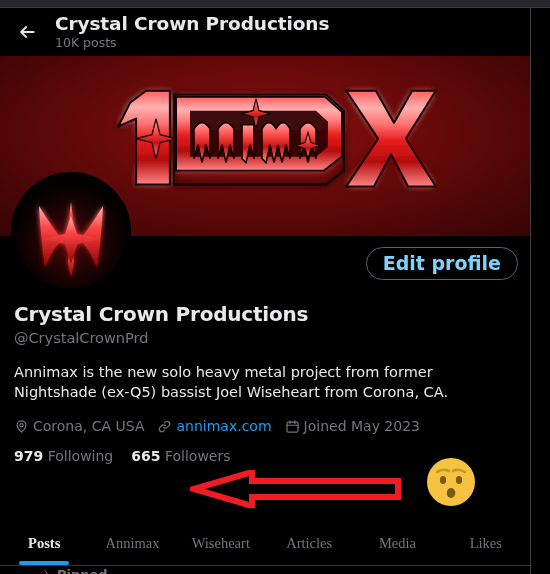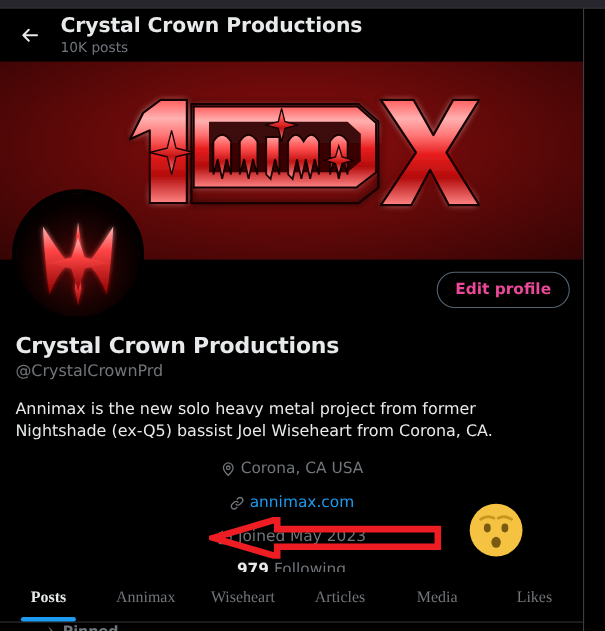--- a/index.html
+++ b/index.html
@@ -70,22 +70,22 @@
   }
   .avatar svg { display:block; }
 
   
   .action-row {
     position:relative; height:54px; display:flex; justify-content:flex-end;
     align-items:center; padding-right:12px;
   }
   .edit-profile {
     border:1px solid #536471; border-radius:999px;
-    color:#ec4899; background:transparent;
-    font-size:14px; font-weight:bold; padding:7px 16px;
+    color:#7dd3fc; background:transparent;
+    font-size:19px; font-weight:bold; padding:7px 16px;
     font-family:inherit; line-height:17px;
   }
 
   
   .profile-info { padding:0 14px; }
   .display-name {
     font-size:20px; font-weight:bold; color:#e7e9ea;
     line-height:24px; letter-spacing:-0.2px; margin-top:12px;
   }
   .handle { font-size:14.5px; color:#71767b; line-height:20px; margin-top:2px; }
@@ -94,30 +94,29 @@
     margin-top:15px; white-space:pre-wrap;
   }
   .bio-tags { font-size:14.5px; line-height:19.5px; margin-top:17px; }
   .bio-tags a, .tag { color:#1d9bf0; text-decoration:none; }
 
   
   .meta-row {
     display:flex; align-items:center; gap:13px;
     margin-top:15px; font-size:14px; color:#71767b; line-height:18px;
     flex-wrap:wrap;
-    flex-direction:column;
   }
   .meta-item { display:flex; align-items:center; gap:4px; }
   .meta-item svg { display:block; flex:0 0 auto; }
   .meta-link { color:#1d9bf0; text-decoration:none; }
 
   
   .stats-row {
-    display:flex; align-items:center; gap:18px;
-    margin-top:12px; font-size:14px; line-height:18px;flex-direction:column;
+    display:flex; align-items:flex-end; gap:18px;
+    margin-top:12px; font-size:14px; line-height:18px;
   }
   .stat { color:#71767b; }
   .stat b { color:#e7e9ea; font-weight:bold; }
 
   
   .emoji-badge {
     position:absolute; left:424px; top:455px;
     width:54px; height:54px; z-index:12;
   }
   .emoji-badge svg { display:block; }

